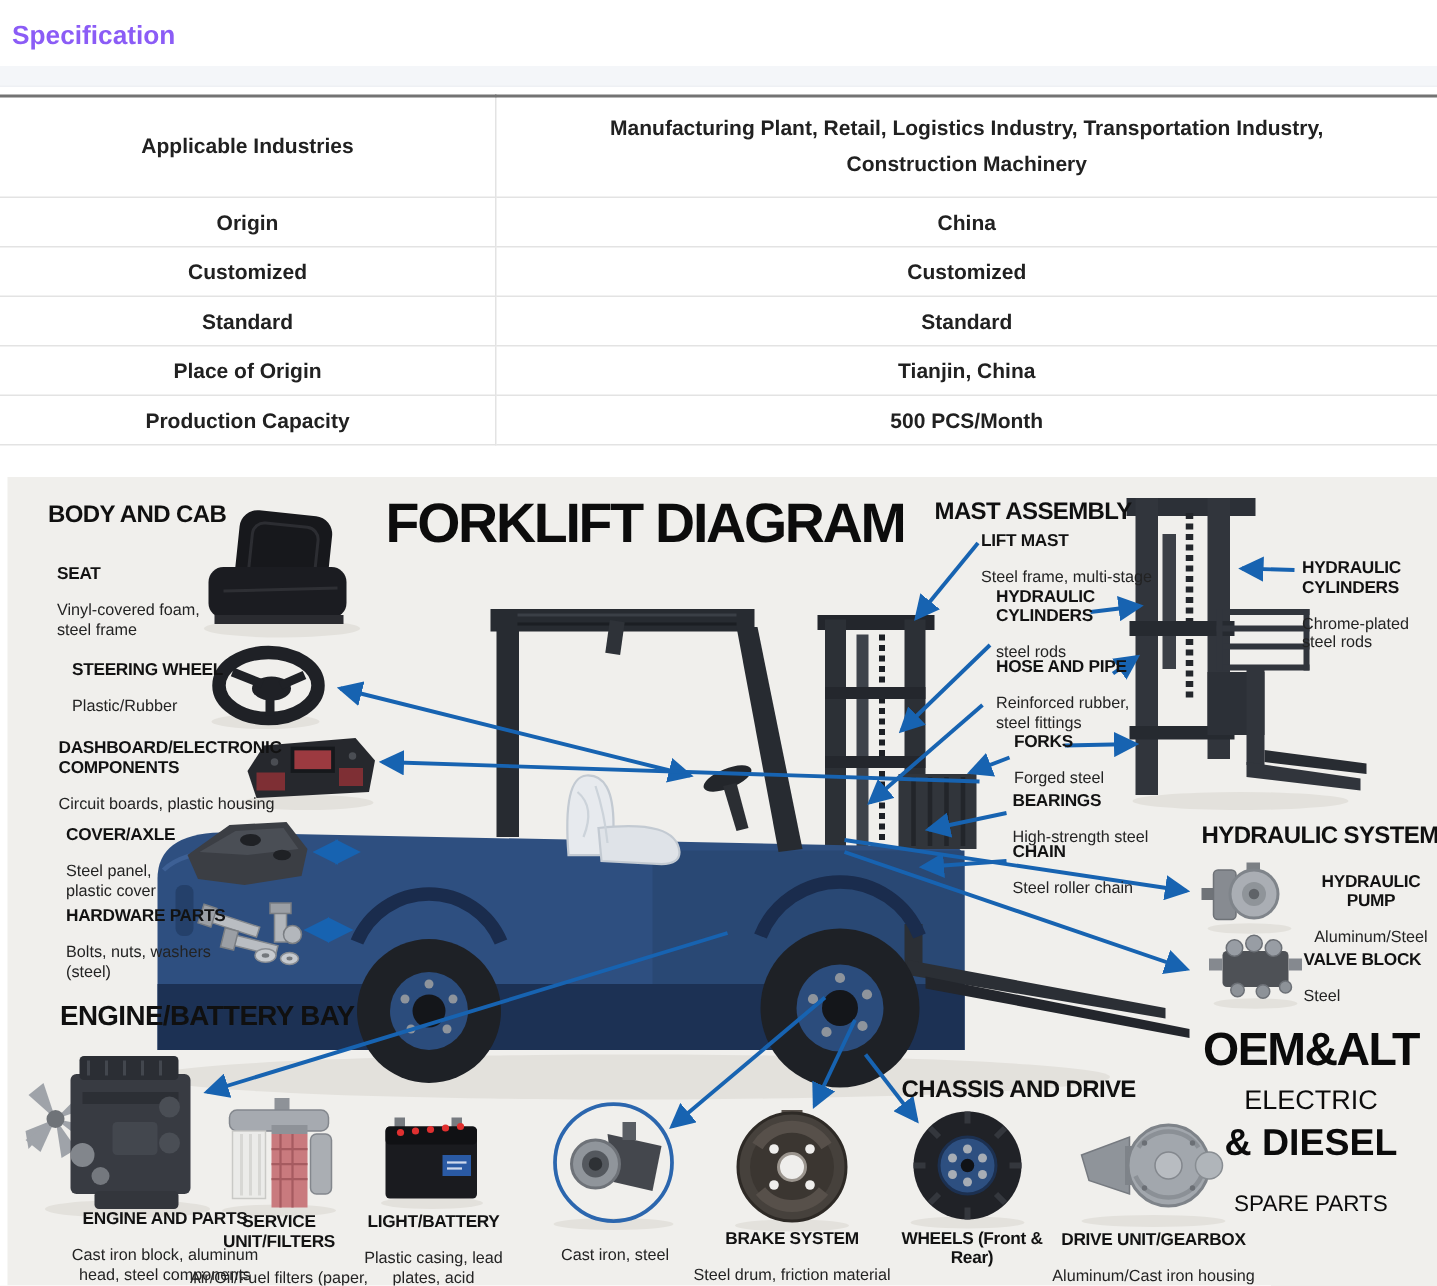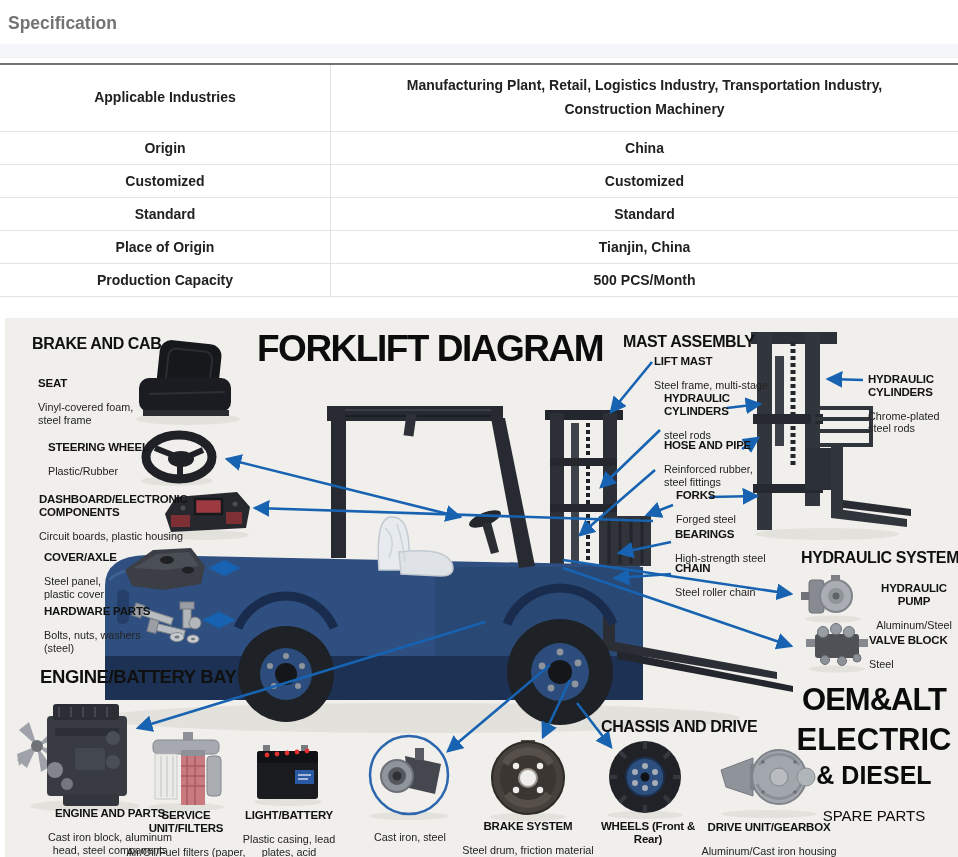--- a/index.html
+++ b/index.html
@@ -1,36 +1,36 @@
 <!DOCTYPE html>
 <html><head>
 <meta charset="utf-8">
 <style>
   html,body{margin:0;padding:0;background:#fff;}
   body{width:958px;height:857px;overflow:hidden;font-family:"Liberation Sans",sans-serif;position:relative;}
   
-  .spec-title{font-size:17.5px;font-weight:bold;color:#737373;padding:13px 8px 10px 8px;}
+  .spec-title{font-size:17.5px;font-weight:bold;color:#8b5cf6;padding:13px 8px 10px 8px;}
   .band{height:13px;background:#f4f6f9;border-bottom:1px solid #eef0f4;margin-bottom:5px;}
   table.spec{width:100%;border-collapse:collapse;border-top:2px solid #737373;}
   table.spec td{border-bottom:1px solid #e3e3e3;text-align:center;font-size:14px;font-weight:bold;color:#212121;padding:8px 12px;}
   table.spec td.k{width:250px;border-right:1px solid #e3e3e3;}
   table.spec tr.tall td{padding:9px 40px;line-height:1.7;}
   
   .diagram{position:absolute;left:5px;top:318px;width:953px;height:539px;background:#f0efec;}
   .diagram svg{position:absolute;left:0;top:0;}
   .dg-title{position:absolute;left:230px;top:10px;width:390px;text-align:center;font-size:37px;font-weight:800;letter-spacing:-1.5px;color:#0c0c0c;white-space:nowrap;}
   .sec-h{position:absolute;font-weight:800;font-size:16px;letter-spacing:-0.4px;color:#101010;white-space:nowrap;}
   .sec-h.big{font-size:18.5px;}
   .part{position:absolute;}
   .part .nm{font-weight:800;font-size:11.5px;line-height:1.12;color:#121212;letter-spacing:-0.2px;}
   .part .ds{font-size:10.8px;line-height:1.18;color:#232323;margin-top:11px;}
   .part.ctr{text-align:center;}
   .brand{position:absolute;left:790px;top:366px;width:158px;text-align:center;color:#0b0b0b;}
   .brand .b1{font-size:31px;font-weight:800;letter-spacing:-1px;line-height:1.0;}
-  .brand .b2{font-size:31px;font-weight:700;letter-spacing:0px;margin-top:9px;line-height:1.0;}
+  .brand .b2{font-size:18px;font-weight:400;letter-spacing:0px;margin-top:9px;line-height:1.0;}
   .brand .b3{font-size:25px;font-weight:800;margin-top:8px;line-height:1.0;}
   .brand .b4{font-size:15px;font-weight:400;margin-top:20px;line-height:1.0;}
 </style>
 </head>
 <body>
 
 <div>
   <div class="spec-title">Specification</div>
   <div class="band"></div>
   <table class="spec">
@@ -369,21 +369,21 @@
       <line x1="558" y1="250" x2="786" y2="328" marker-end="url(#ah)"></line>
       <line x1="545" y1="347" x2="443" y2="433" marker-end="url(#ah)"></line>
       <line x1="565" y1="362" x2="538" y2="419" marker-end="url(#ah)"></line>
       <line x1="572" y1="385" x2="606" y2="429" marker-end="url(#ah)"></line>
       <line x1="858" y1="62" x2="823" y2="61" marker-end="url(#ah)"></line>
     </g>
   </svg>
 
   <div class="dg-title">FORKLIFT DIAGRAM</div>
 
-  <div class="sec-h" style="left:27px;top:17px;">BRAKE AND CAB</div>
+  <div class="sec-h" style="left:27px;top:17px;">BODY AND CAB</div>
   <div class="sec-h" style="left:618px;top:15px;">MAST ASSEMBLY</div>
   <div class="sec-h" style="left:796px;top:231px;">HYDRAULIC SYSTEM</div>
   <div class="sec-h big" style="left:35px;top:348px;">ENGINE/BATTERY BAY</div>
   <div class="sec-h" style="left:596px;top:400px;">CHASSIS AND DRIVE</div>
 
   <div class="part" style="left:33px;top:59px;width:108px;">
     <div class="nm">SEAT</div>
     <div class="ds">Vinyl-covered foam, steel frame</div>
   </div>
   <div class="part" style="left:43px;top:123px;width:130px;">

